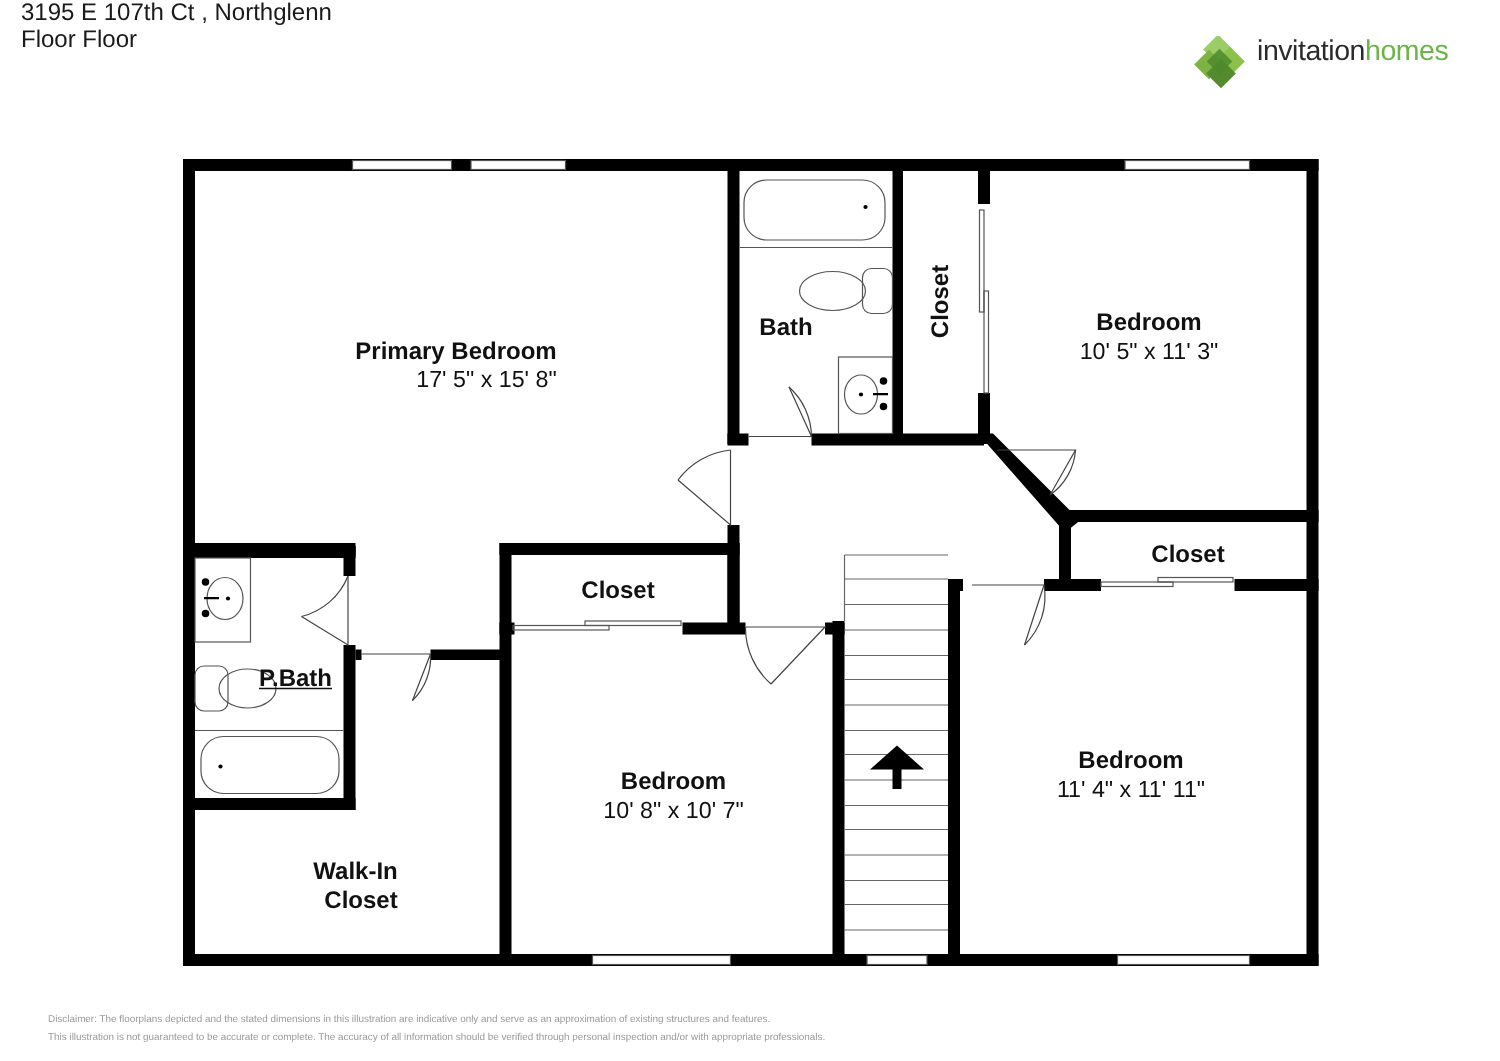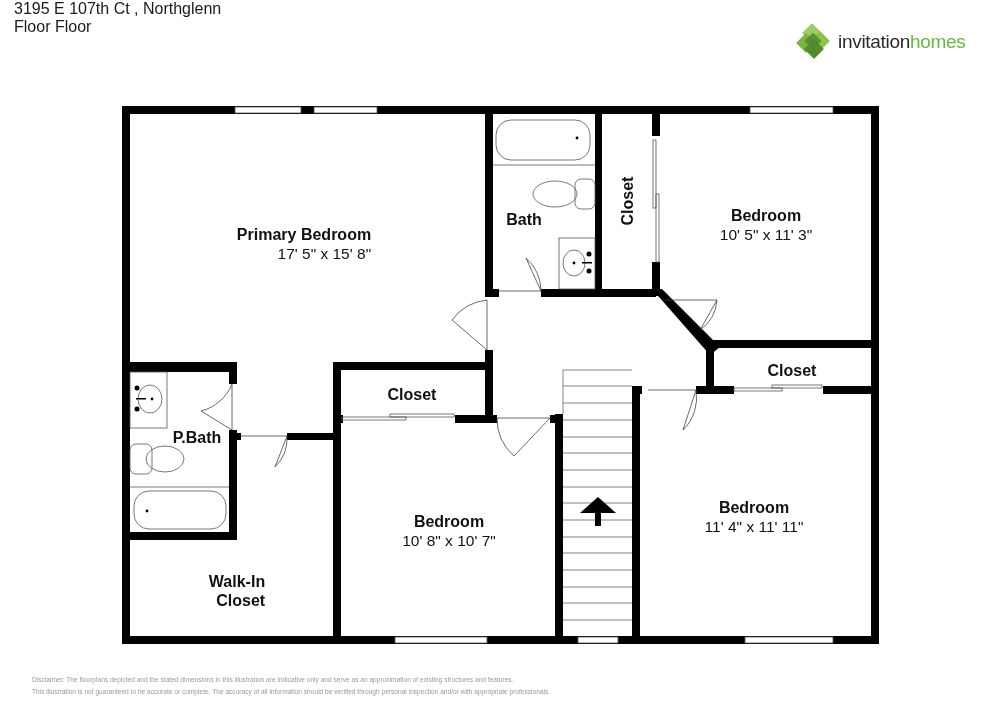--- a/index.html
+++ b/index.html
@@ -1,18 +1,18 @@
 <!DOCTYPE html>
 <html><head>
 <meta charset="utf-8">
 <style>
   html, body { margin: 0; padding: 0; background: #ffffff; }
   body { width: 1000px; height: 707px; position: relative; overflow: hidden; font-family: "Liberation Sans", sans-serif; color: #111; }
   .hdr { position: absolute; left: 14px; top: 0; font-size: 16px; line-height: 18px; color: #1a1a1a; }
-  .logo { position: absolute; left: 796px; top: 24px; display: flex; align-items: center; gap: 6px; }
+  .logo { position: absolute; left: 796px; top: 24px; display: flex; align-items: flex-start; gap: 6px; }
   .logo-text { font-size: 19px; letter-spacing: -0.3px; }
   .logo-text .a { color: #2b2b2b; }
   .logo-text .b { color: #6ab547; }
   .plan { position: absolute; left: 0; top: 0; }
   .disc { position: absolute; left: 32px; top: 674px; font-size: 6.6px; line-height: 12px; color: #9a9a9a; }
   .lbl { position: absolute; text-align: center; transform: translate(-50%, -50%); white-space: nowrap; }
   .lbl .n { font-weight: bold; font-size: 16px; line-height: 19px; }
   .lbl .d { font-size: 15.5px; line-height: 19px; }
   .vert { position: absolute; transform: translate(-50%, -50%) rotate(-90deg); font-weight: bold; font-size: 16px; white-space: nowrap; }
 </style>
@@ -177,21 +177,21 @@
   <div class="n">Bath</div>
 </div>
 <div class="vert" style="left:628px; top:201px;">Closet</div>
 <div class="lbl" style="left:766px; top:225px;">
   <div class="n">Bedroom</div>
   <div class="d">10' 5" x 11' 3"</div>
 </div>
 <div class="lbl" style="left:792px; top:370px;">
   <div class="n">Closet</div>
 </div>
-<div class="lbl" style="left:197px; top:437px;">
+<div class="lbl" style="left:197px; top:453px;text-decoration:underline;">
   <div class="n">P.Bath</div>
 </div>
 <div class="lbl" style="left:412px; top:394px;">
   <div class="n">Closet</div>
 </div>
 <div class="lbl" style="left:449px; top:531px;">
   <div class="n">Bedroom</div>
   <div class="d">10' 8" x 10' 7"</div>
 </div>
 <div class="lbl" style="left:754px; top:517px;">

